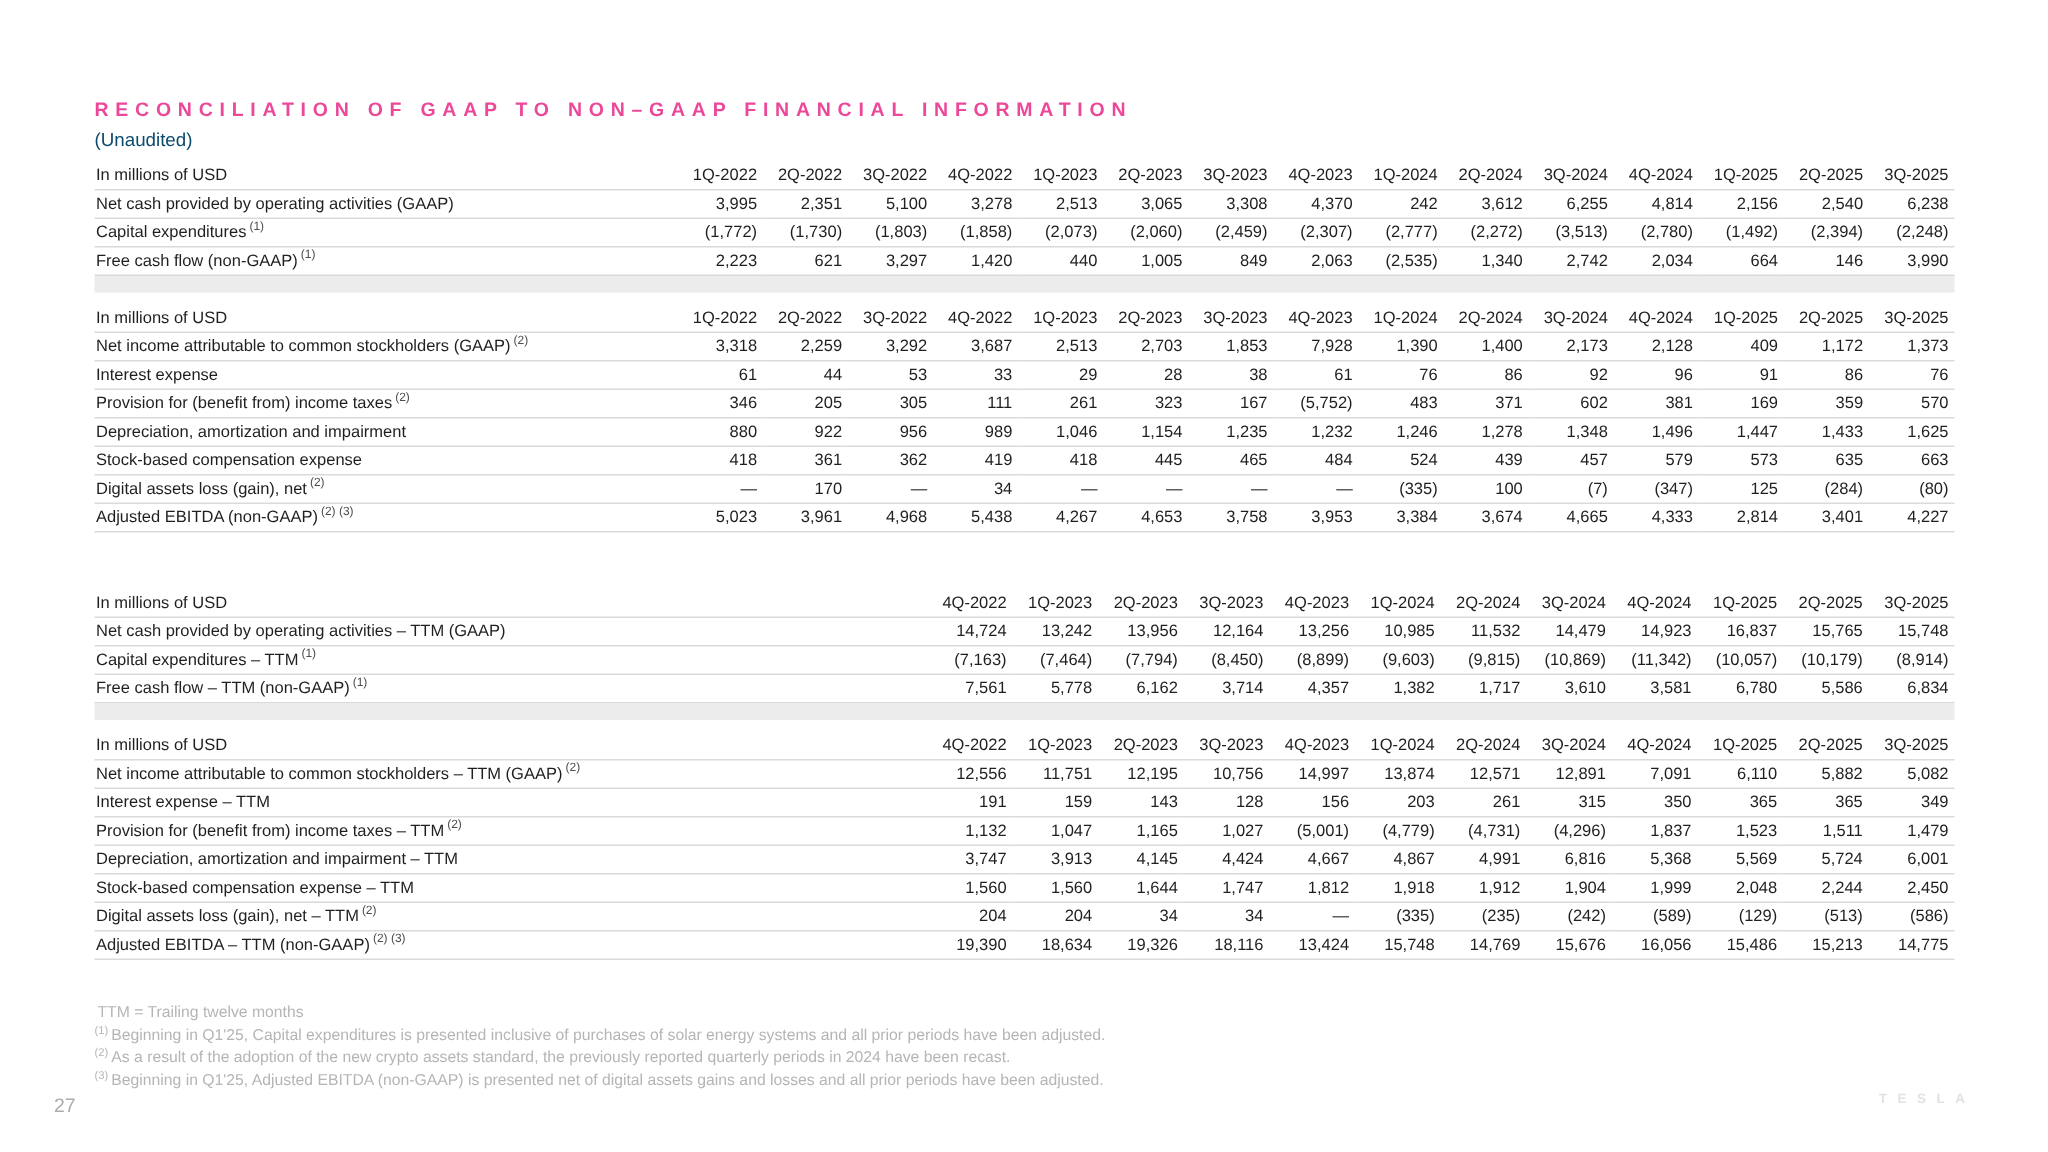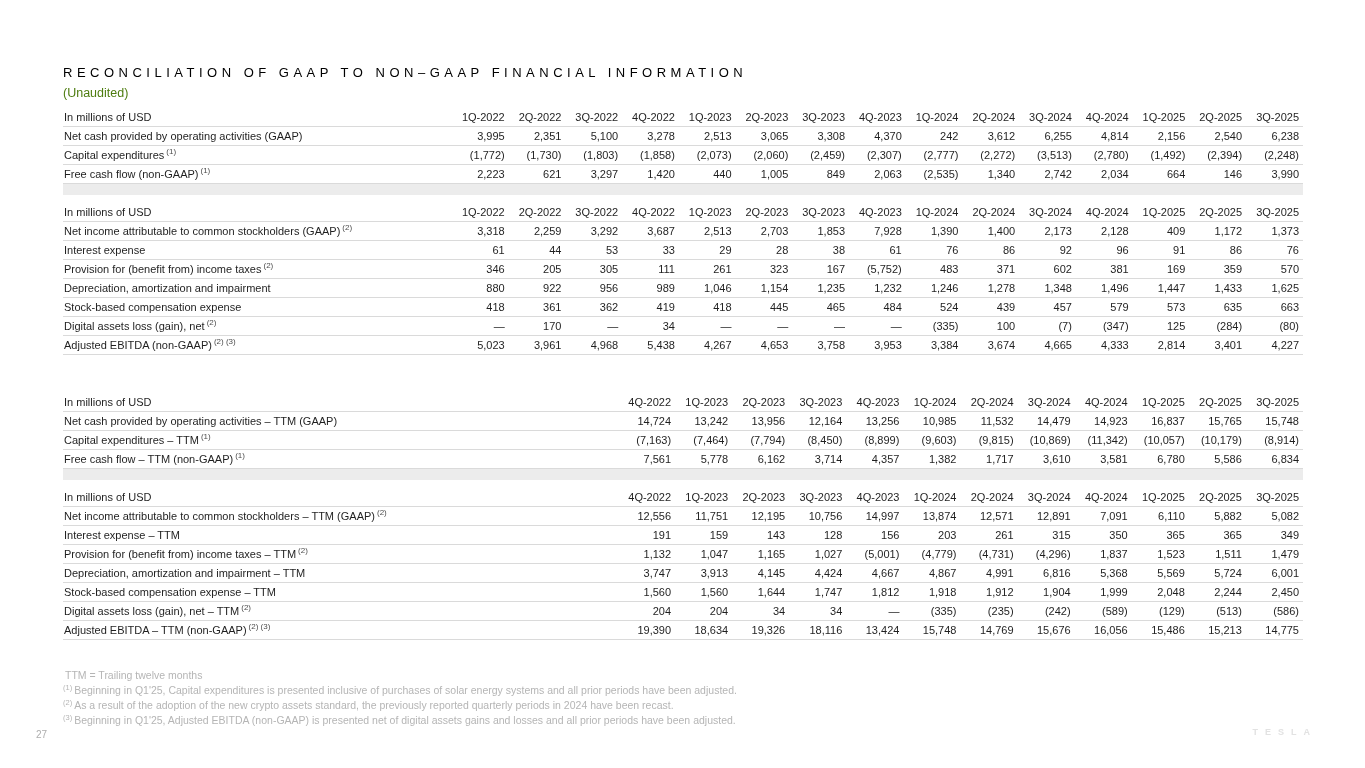--- a/index.html
+++ b/index.html
@@ -7,39 +7,39 @@
     position:relative;
     width:1365px;height:768px;
     background:#ffffff;
     font-family:"Liberation Sans", sans-serif;
     color:#1f1f1f;
     overflow:hidden;
   }
   .content{position:absolute;left:63px;top:66px;width:1240px;}
   .title{
     font-size:13px;line-height:14px;letter-spacing:4.5px;
-    color:#000000;font-weight:400;margin:0 0 6px 0;white-space:nowrap;
+    color:#ec4899;font-weight:700;margin:0 0 6px 0;white-space:nowrap;
   }
-  .subtitle{font-size:12.5px;line-height:15px;color:#4d7c0f;margin:0 0 7px 0;}
+  .subtitle{font-size:12.5px;line-height:15px;color:#0c4a6e;margin:0 0 7px 0;}
   table{border-collapse:collapse;table-layout:fixed;width:1240px;font-size:11px;color:#1f1f1f;}
   th,td{height:18px;border-bottom:1px solid #dadada;padding:0 4px 0 0;text-align:right;font-weight:400;white-space:nowrap;overflow:hidden;}
   .lbl{text-align:left;padding:0 0 0 1px;}
   .t15 .lbl{width:388px;}
   .t12 .lbl{width:554px;}
   sup{font-size:8px;color:#4d4d4d;margin-left:2px;line-height:0;}
   .band{height:11px;background:#ececec;margin:0 0 8px 0;}
   .spacer{height:38px;}
   .footnotes{
     position:absolute;left:63px;top:668px;width:1100px;
     font-size:10.5px;line-height:15px;color:#b5b5b5;
   }
   .footnotes sup{color:#b5b5b5;font-size:7.5px;margin:0 2px 0 0;}
   .page-number{
     position:absolute;left:36px;top:729px;
-    font-size:10px;color:#adadad;
+    font-size:13px;color:#adadad;
   }
   .brand{
     position:absolute;right:48px;top:727px;
     font-size:9px;font-weight:700;letter-spacing:7px;color:#e2e2e2;white-space:nowrap;text-align:center;
   }
 </style>
 </head>
 <body>
 
 <div class="slide">

